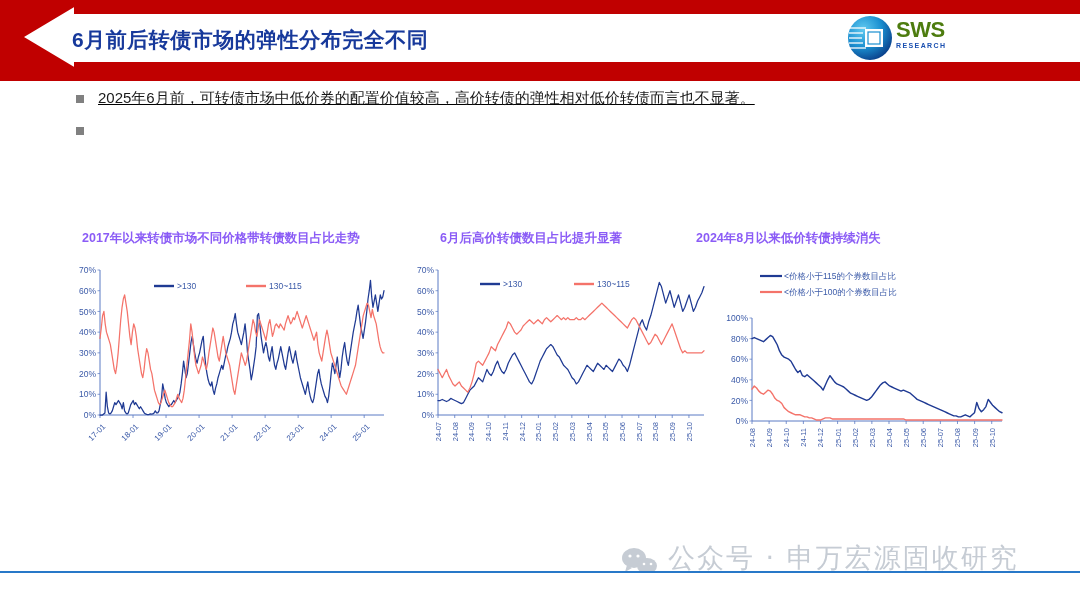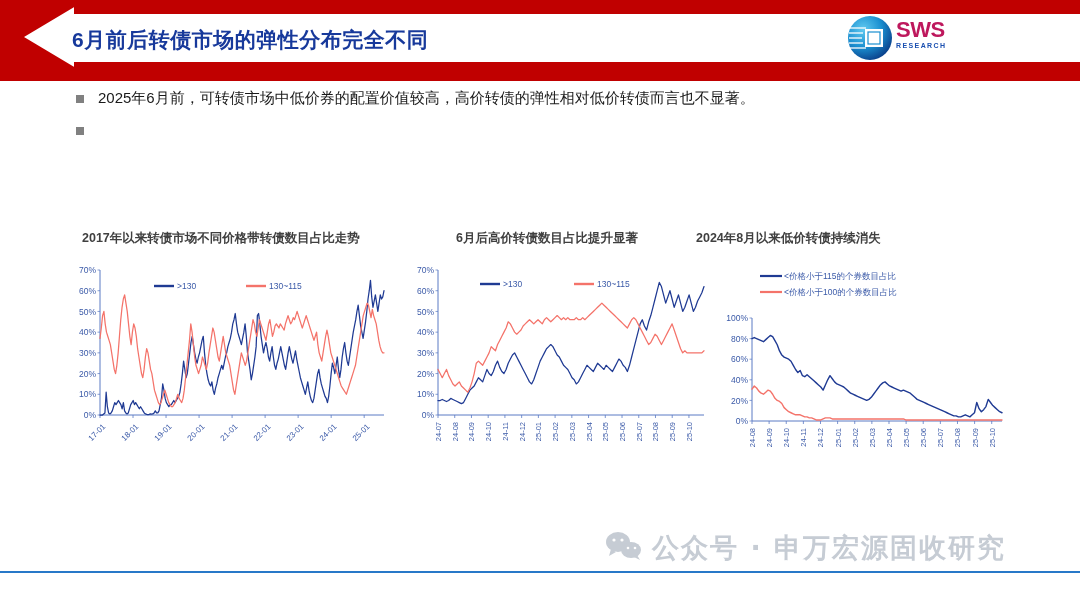--- a/index.html
+++ b/index.html
@@ -28,43 +28,43 @@
   }
   #header-title{
     position:absolute;left:72px;top:23px;width:700px;height:34px;
     color:#17399b;font-size:21px;font-weight:bold;line-height:34px;letter-spacing:0.5px;
     white-space:nowrap;
   }
   
   #logo{position:absolute;right:18px;top:12px;width:108px;height:52px;}
   #logo-mark{position:absolute;left:0;top:2px;width:48px;height:48px;}
   #logo-text{position:absolute;left:50px;top:7px;}
-  #logo-sws{font-size:22px;font-weight:bold;color:#be185d;letter-spacing:-0.5px;line-height:22px;}
+  #logo-sws{font-size:22px;font-weight:bold;color:#4d7c0f;letter-spacing:-0.5px;line-height:22px;}
   #logo-research{font-size:7px;font-weight:bold;color:#1a4fb0;letter-spacing:1.4px;line-height:10px;}
 
   
-  #bullets{position:absolute;left:0;top:88px;width:944px;}
+  #bullets{position:absolute;left:0;top:88px;width:944px;text-decoration:underline;}
   .bullet-row{display:flex;align-items:flex-start;margin-bottom:12px;}
   .bullet-sq{
     width:8px;height:8px;background:#808080;margin-left:76px;margin-right:14px;
     margin-top:7px;flex:0 0 auto;
   }
   .bullet-text{font-size:15px;color:#1a1a1a;line-height:20px;}
 
   
   .chart-title{
-    position:absolute;color:#404040;font-size:12.5px;font-weight:bold;white-space:nowrap;
+    position:absolute;color:#8b5cf6;font-size:12.5px;font-weight:bold;white-space:nowrap;
   }
   .chart-box{position:absolute;}
   .chart-svg{display:block;}
 
   
   #watermark{
-    position:absolute;left:604px;top:530px;width:440px;height:46px;
-    display:flex;align-items:flex-start;font-weight:bold;
+    position:absolute;left:620px;top:530px;width:440px;height:46px;
+    display:flex;align-items:flex-end;
   }
   #wm-icon{width:40px;height:30px;position:relative;flex:0 0 auto;margin-right:8px;}
   #wm-text{
     font-size:27px;color:#c6ccd4;letter-spacing:2px;white-space:nowrap;
     font-family:"DejaVu Sans",sans-serif;
   }
 
   
   #footer-line{position:absolute;left:0;top:571px;width:1080px;height:2px;background:#2878c8;}
   #footer{position:absolute;left:0;top:573px;width:1080px;height:35px;background:#ffffff;}
@@ -158,21 +158,21 @@
       <text x="0" y="0" text-anchor="end" font-size="8" fill="#3b5aa8" font-family="&quot;Liberation Sans&quot;,sans-serif" transform="translate(308.1860465116279, 165) rotate(-45)">25-01</text>
       <path d="M38.00 153.00 L39.23 153.00 L40.46 153.00 L41.69 151.96 L42.92 150.93 L44.15 130.21 L45.38 144.71 L46.61 150.93 L47.84 151.96 L49.06 150.93 L50.29 148.86 L51.52 144.71 L52.75 140.57 L53.98 142.64 L55.21 140.57 L56.44 138.50 L57.67 140.57 L58.90 142.64 L60.13 146.79 L61.36 140.57 L62.59 148.86 L63.82 150.93 L65.05 151.96 L66.28 150.93 L67.51 146.79 L68.74 142.64 L69.97 140.57 L71.19 138.50 L72.42 142.64 L73.65 140.57 L74.88 142.64 L76.11 144.71 L77.34 146.79 L78.57 144.71 L79.80 146.79 L81.03 148.86 L82.26 150.93 L83.49 151.96 L84.72 152.38 L85.95 152.59 L87.18 152.38 L88.41 151.96 L89.64 152.17 L90.87 151.96 L92.10 150.93 L93.32 148.86 L94.55 150.93 L95.78 150.93 L97.01 148.86 L98.24 142.64 L99.47 136.43 L100.70 121.93 L101.93 128.14 L103.16 136.43 L104.39 140.57 L105.62 142.64 L106.85 144.71 L108.08 142.64 L109.31 142.64 L110.54 140.57 L111.77 138.50 L113.00 140.57 L114.23 138.50 L115.45 136.43 L116.68 134.36 L117.91 130.21 L119.14 121.93 L120.37 111.57 L121.60 99.14 L122.83 107.43 L124.06 115.71 L125.29 111.57 L126.52 101.21 L127.75 90.86 L128.98 80.50 L130.21 74.29 L131.44 82.57 L132.67 90.86 L133.90 97.07 L135.13 101.21 L136.35 95.00 L137.58 90.86 L138.81 84.64 L140.04 78.43 L141.27 74.29 L142.50 90.86 L143.73 103.29 L144.96 111.57 L146.19 117.79 L147.42 121.93 L148.65 124.00 L149.88 119.86 L151.11 128.14 L152.34 132.29 L153.57 126.07 L154.80 121.93 L156.03 115.71 L157.26 111.57 L158.48 107.43 L159.71 103.29 L160.94 107.43 L162.17 101.21 L163.40 95.00 L164.63 90.86 L165.86 84.64 L167.09 80.50 L168.32 76.36 L169.55 70.14 L170.78 61.86 L172.01 57.71 L173.24 51.50 L174.47 61.86 L175.70 70.14 L176.93 74.29 L178.16 78.43 L179.39 82.57 L180.61 76.36 L181.84 70.14 L183.07 61.86 L184.30 74.29 L185.53 90.86 L186.76 99.14 L187.99 107.43 L189.22 117.79 L190.45 111.57 L191.68 103.29 L192.91 95.00 L194.14 84.64 L195.37 53.57 L196.60 51.50 L197.83 61.86 L199.06 74.29 L200.29 82.57 L201.52 90.86 L202.74 84.64 L203.97 80.50 L205.20 86.71 L206.43 95.00 L207.66 99.14 L208.89 90.86 L210.12 84.64 L211.35 95.00 L212.58 103.29 L213.81 107.43 L215.04 101.21 L216.27 97.07 L217.50 90.86 L218.73 84.64 L219.96 90.86 L221.19 97.07 L222.42 103.29 L223.65 107.43 L224.87 99.14 L226.10 90.86 L227.33 84.64 L228.56 90.86 L229.79 97.07 L231.02 101.21 L232.25 95.00 L233.48 88.79 L234.71 97.07 L235.94 103.29 L237.17 109.50 L238.40 115.71 L239.63 119.86 L240.86 124.00 L242.09 128.14 L243.32 132.29 L244.55 126.07 L245.77 119.86 L247.00 128.14 L248.23 134.36 L249.46 138.50 L250.69 140.57 L251.92 136.43 L253.15 128.14 L254.38 119.86 L255.61 111.57 L256.84 107.43 L258.07 115.71 L259.30 121.93 L260.53 126.07 L261.76 130.21 L262.99 134.36 L264.22 136.43 L265.45 140.57 L266.68 134.36 L267.90 124.00 L269.13 111.57 L270.36 101.21 L271.59 105.36 L272.82 111.57 L274.05 103.29 L275.28 95.00 L276.51 107.43 L277.74 115.71 L278.97 107.43 L280.20 95.00 L281.43 86.71 L282.66 80.50 L283.89 90.86 L285.12 99.14 L286.35 103.29 L287.58 95.00 L288.81 86.71 L290.03 78.43 L291.26 70.14 L292.49 63.93 L293.72 57.71 L294.95 49.43 L296.18 43.21 L297.41 53.57 L298.64 63.93 L299.87 70.14 L301.10 76.36 L302.33 68.07 L303.56 59.79 L304.79 49.43 L306.02 37.00 L307.25 28.71 L308.48 18.36 L309.71 34.93 L310.94 45.29 L312.16 39.07 L313.39 32.86 L314.62 41.14 L315.85 49.43 L317.08 41.14 L318.31 32.86 L319.54 37.00 L320.77 34.93 L322.00 28.71 " fill="none" stroke="#1f3a93" stroke-width="1.25" stroke-linejoin="round" stroke-linecap="round"></path>
       <path d="M38.00 76.36 L39.30 66.00 L40.59 53.57 L41.89 49.43 L43.19 61.86 L44.48 70.14 L45.78 74.29 L47.08 78.43 L48.37 82.57 L49.67 90.86 L50.97 99.14 L52.26 107.43 L53.56 111.57 L54.86 103.29 L56.16 90.86 L57.45 74.29 L58.75 57.71 L60.05 45.29 L61.34 37.00 L62.64 32.86 L63.94 41.14 L65.23 49.43 L66.53 61.86 L67.83 74.29 L69.12 82.57 L70.42 70.14 L71.72 61.86 L73.01 66.00 L74.31 74.29 L75.61 86.71 L76.90 95.00 L78.20 103.29 L79.50 111.57 L80.79 115.71 L82.09 107.43 L83.39 95.00 L84.68 86.71 L85.98 90.86 L87.28 99.14 L88.58 107.43 L89.87 111.57 L91.17 119.86 L92.47 128.14 L93.76 132.29 L95.06 136.43 L96.36 140.57 L97.65 142.64 L98.95 140.57 L100.25 136.43 L101.54 132.29 L102.84 128.14 L104.14 132.29 L105.43 136.43 L106.73 140.57 L108.03 142.64 L109.32 144.71 L110.62 144.71 L111.92 142.64 L113.21 140.57 L114.51 136.43 L115.81 132.29 L117.11 136.43 L118.40 138.50 L119.70 140.57 L121.00 136.43 L122.29 128.14 L123.59 115.71 L124.89 103.29 L126.18 90.86 L127.48 78.43 L128.78 61.86 L130.07 70.14 L131.37 82.57 L132.67 95.00 L133.96 103.29 L135.26 107.43 L136.56 111.57 L137.85 107.43 L139.15 103.29 L140.45 95.00 L141.74 99.14 L143.04 103.29 L144.34 107.43 L145.63 101.21 L146.93 90.86 L148.23 82.57 L149.53 74.29 L150.82 66.00 L152.12 70.14 L153.42 78.43 L154.71 86.71 L156.01 95.00 L157.31 99.14 L158.60 90.86 L159.90 82.57 L161.20 74.29 L162.49 82.57 L163.79 90.86 L165.09 95.00 L166.38 99.14 L167.68 103.29 L168.98 111.57 L170.27 119.86 L171.57 128.14 L172.87 132.29 L174.16 124.00 L175.46 115.71 L176.76 107.43 L178.05 99.14 L179.35 90.86 L180.65 95.00 L181.95 99.14 L183.24 103.29 L184.54 99.14 L185.84 90.86 L187.13 82.57 L188.43 74.29 L189.73 66.00 L191.02 57.71 L192.32 61.86 L193.62 70.14 L194.91 74.29 L196.21 66.00 L197.51 57.71 L198.80 61.86 L200.10 66.00 L201.40 70.14 L202.69 74.29 L203.99 78.43 L205.29 70.14 L206.58 61.86 L207.88 57.71 L209.18 66.00 L210.47 74.29 L211.77 70.14 L213.07 63.93 L214.37 61.86 L215.66 63.93 L216.96 66.00 L218.26 61.86 L219.55 63.93 L220.85 66.00 L222.15 68.07 L223.44 61.86 L224.74 57.71 L226.04 53.57 L227.33 57.71 L228.63 61.86 L229.93 59.79 L231.22 55.64 L232.52 57.71 L233.82 53.57 L235.11 49.43 L236.41 53.57 L237.71 57.71 L239.00 61.86 L240.30 66.00 L241.60 61.86 L242.89 57.71 L244.19 53.57 L245.49 57.71 L246.79 61.86 L248.08 66.00 L249.38 70.14 L250.68 74.29 L251.97 78.43 L253.27 74.29 L254.57 70.14 L255.86 82.57 L257.16 90.86 L258.46 95.00 L259.75 99.14 L261.05 90.86 L262.35 82.57 L263.64 74.29 L264.94 68.07 L266.24 74.29 L267.53 82.57 L268.83 90.86 L270.13 95.00 L271.42 99.14 L272.72 103.29 L274.02 107.43 L275.32 111.57 L276.61 115.71 L277.91 119.86 L279.21 124.00 L280.50 126.07 L281.80 128.14 L283.10 130.21 L284.39 132.29 L285.69 128.14 L286.99 124.00 L288.28 119.86 L289.58 115.71 L290.88 111.57 L292.17 107.43 L293.47 103.29 L294.77 95.00 L296.06 86.71 L297.36 78.43 L298.66 70.14 L299.95 61.86 L301.25 53.57 L302.55 49.43 L303.84 45.29 L305.14 41.14 L306.44 43.21 L307.74 49.43 L309.03 55.64 L310.33 47.36 L311.63 53.57 L312.92 57.71 L314.22 61.86 L315.52 70.14 L316.81 78.43 L318.11 84.64 L319.41 88.79 L320.70 90.86 L322.00 90.86 " fill="none" stroke="#f4736a" stroke-width="1.25" stroke-linejoin="round" stroke-linecap="round"></path>
       <line x1="92" y1="24" x2="112" y2="24" stroke="#1f3a93" stroke-width="2.4"></line>
       <text x="115" y="27.4" font-size="8.5" fill="#3b5aa8" font-family="&quot;Liberation Sans&quot;,sans-serif">&gt;130</text>
       <line x1="184" y1="24" x2="204" y2="24" stroke="#f4736a" stroke-width="2.4"></line>
       <text x="207" y="27.4" font-size="8.5" fill="#3b5aa8" font-family="&quot;Liberation Sans&quot;,sans-serif">130~115</text>
     </svg>
   </div>
 
-<div class="chart-title" style="left:440px;top:230px;margin-left:16px;">6月后高价转债数目占比提升显著</div>
+<div class="chart-title" style="left:440px;top:230px;">6月后高价转债数目占比提升显著</div>
 <div class="chart-box" id="chart2-box" style="left:402px;top:262px;width:310px;height:205px;">
     <svg width="310" height="205" viewBox="0 0 310 205" class="chart-svg">
       <text x="32" y="156.2" text-anchor="end" font-size="8.5" fill="#3b5aa8" font-family="&quot;Liberation Sans&quot;,sans-serif">0%</text>
       <line x1="33.5" y1="153" x2="36" y2="153" stroke="#6a86c8" stroke-width="0.8"></line>
       <text x="32" y="135.48571428571427" text-anchor="end" font-size="8.5" fill="#3b5aa8" font-family="&quot;Liberation Sans&quot;,sans-serif">10%</text>
       <line x1="33.5" y1="132.28571428571428" x2="36" y2="132.28571428571428" stroke="#6a86c8" stroke-width="0.8"></line>
       <text x="32" y="114.77142857142859" text-anchor="end" font-size="8.5" fill="#3b5aa8" font-family="&quot;Liberation Sans&quot;,sans-serif">20%</text>
       <line x1="33.5" y1="111.57142857142858" x2="36" y2="111.57142857142858" stroke="#6a86c8" stroke-width="0.8"></line>
       <text x="32" y="94.05714285714286" text-anchor="end" font-size="8.5" fill="#3b5aa8" font-family="&quot;Liberation Sans&quot;,sans-serif">30%</text>
       <line x1="33.5" y1="90.85714285714286" x2="36" y2="90.85714285714286" stroke="#6a86c8" stroke-width="0.8"></line>

